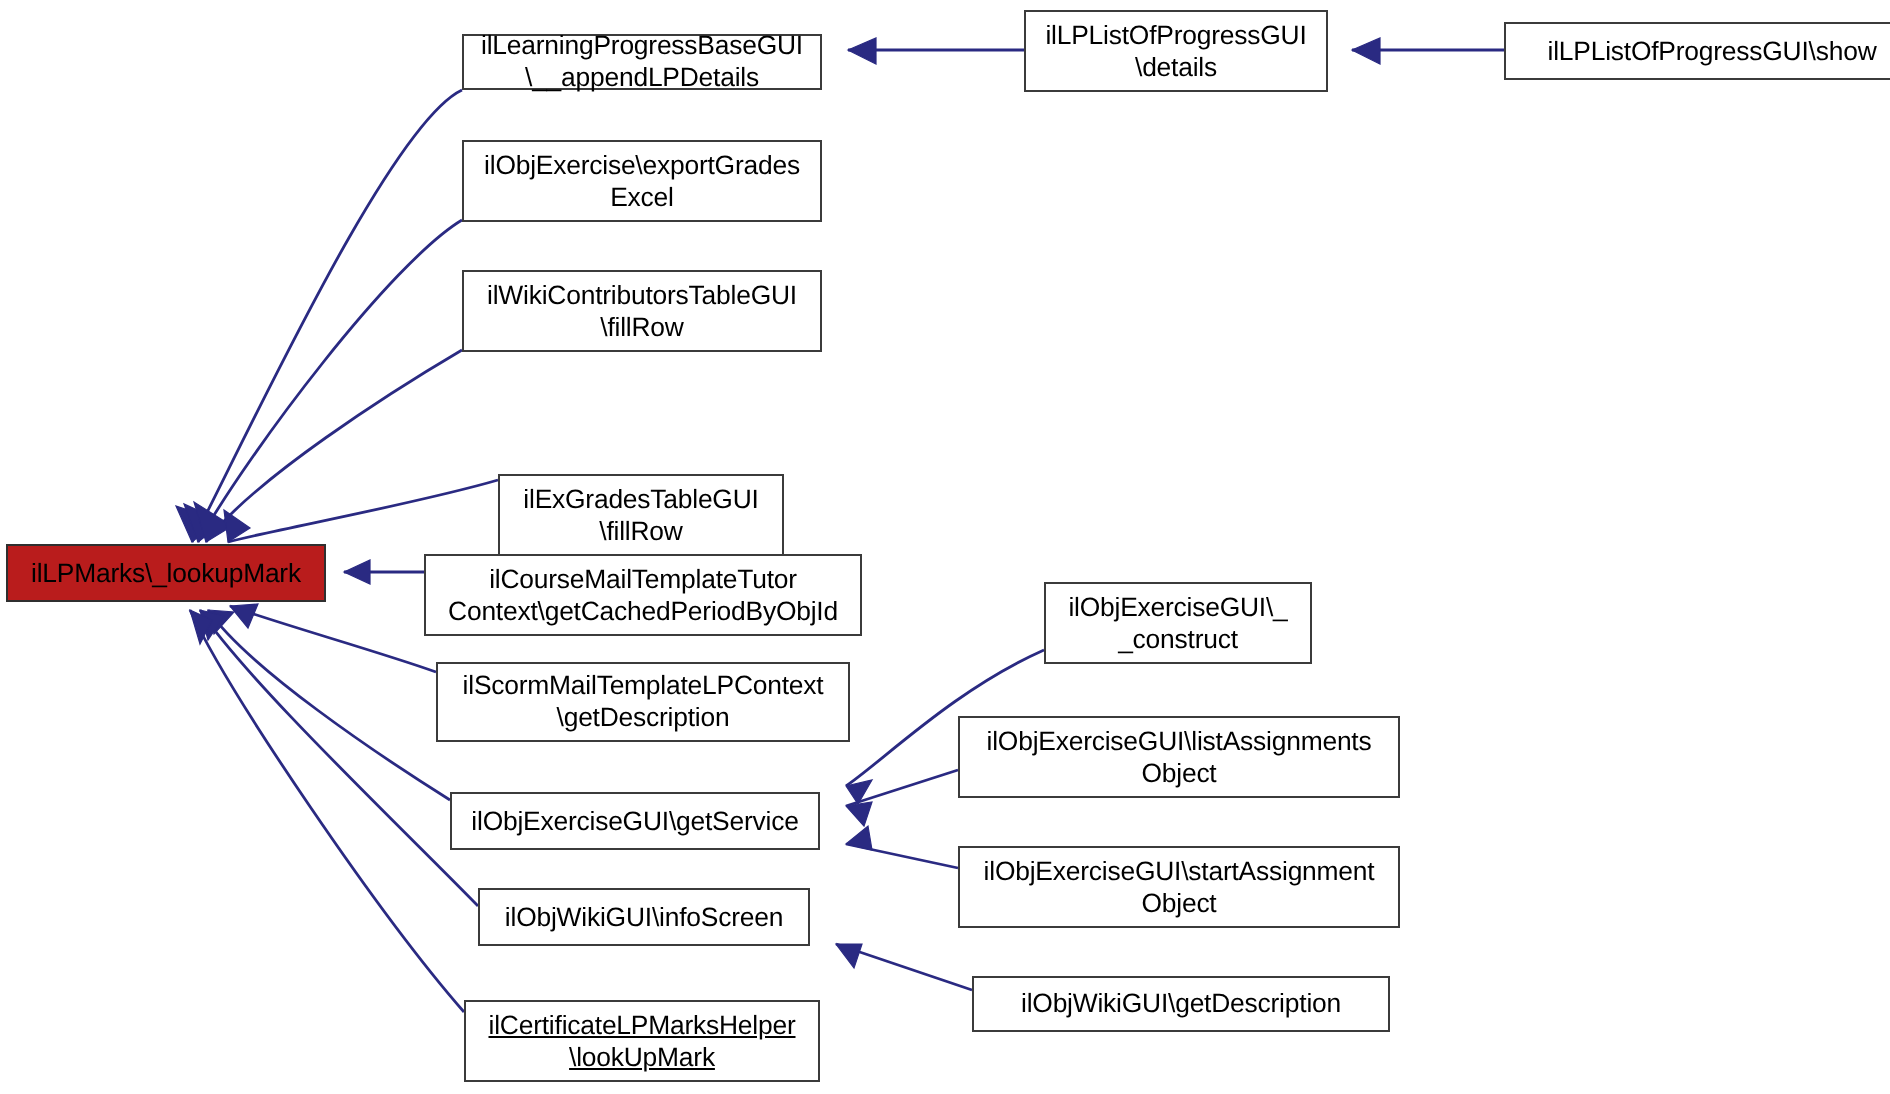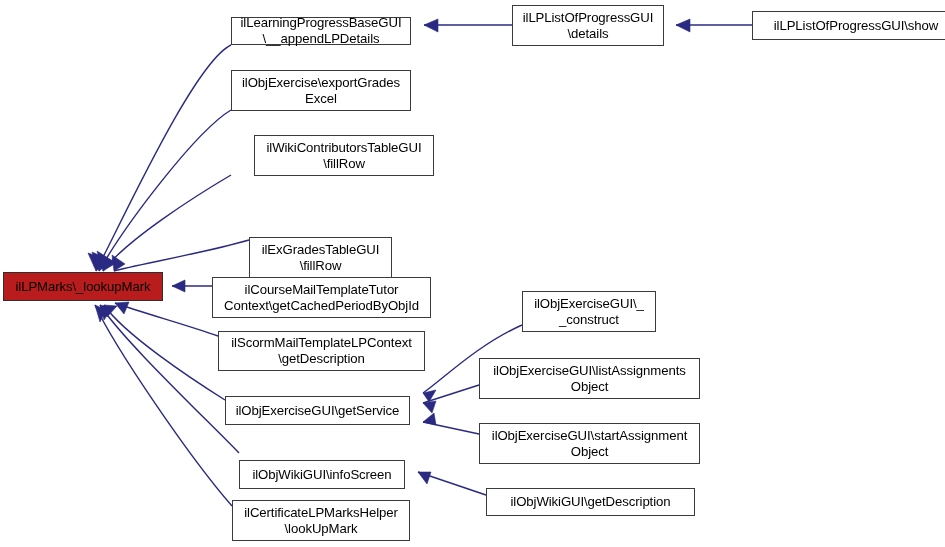--- a/index.html
+++ b/index.html
@@ -88,31 +88,31 @@
       <path class="edge-head" d="M423,422 L436,425 L434,413 Z" fill="#2a2a82"></path>
       <path class="edge-path" d="M486,495 L418,472" stroke="#2a2a82"></path>
       <path class="edge-head" d="M418,472 L431,472 L427,484 Z" fill="#2a2a82"></path>
     </svg>
   <div id="node-layer">
       <div class="node-box highlight" style="left: 3px; top: 272px; width: 160px; height: 29px;">ilLPMarks\_lookupMark</div>
       <div class="node-box" style="left: 231px; top: 5px; width: 180px; height: 28px; margin-top: 12px;">ilLearningProgressBaseGUI
 \__appendLPDetails</div>
       <div class="node-box" style="left: 231px; top: 70px; width: 180px; height: 41px;">ilObjExercise\exportGrades
 Excel</div>
-      <div class="node-box" style="left: 231px; top: 135px; width: 180px; height: 41px; margin-left: 23px;">ilWikiContributorsTableGUI
+      <div class="node-box" style="left: 231px; top: 135px; width: 180px; height: 41px;">ilWikiContributorsTableGUI
 \fillRow</div>
       <div class="node-box" style="left: 249px; top: 200px; width: 143px; height: 41px; margin-top: 37px;">ilExGradesTableGUI
 \fillRow</div>
       <div class="node-box" style="left: 212px; top: 265px; width: 219px; height: 41px; margin-top: 12px;">ilCourseMailTemplateTutor
 Context\getCachedPeriodByObjId</div>
       <div class="node-box" style="left: 218px; top: 331px; width: 207px; height: 40px;">ilScormMailTemplateLPContext
 \getDescription</div>
       <div class="node-box" style="left: 225px; top: 396px; width: 185px; height: 29px;">ilObjExerciseGUI\getService</div>
-      <div class="node-box" style="left: 239px; top: 460px; width: 166px; height: 29px;">ilObjWikiGUI\infoScreen</div>
-      <div class="node-box" style="left: 232px; top: 500px; width: 178px; height: 41px;">ilCertificateLPMarksHelper
+      <div class="node-box" style="left: 239px; top: 444px; width: 166px; height: 29px;">ilObjWikiGUI\infoScreen</div>
+      <div class="node-box" style="left: 232px; top: 500px; width: 178px; height: 41px; text-decoration: underline;">ilCertificateLPMarksHelper
 \lookUpMark</div>
       <div class="node-box" style="left: 512px; top: 5px; width: 152px; height: 41px;">ilLPListOfProgressGUI
 \details</div>
       <div class="node-box" style="left: 752px; top: 11px; width: 208px; height: 29px;">ilLPListOfProgressGUI\show</div>
       <div class="node-box" style="left: 522px; top: 291px; width: 134px; height: 41px;">ilObjExerciseGUI\_
 _construct</div>
       <div class="node-box" style="left: 479px; top: 358px; width: 221px; height: 41px;">ilObjExerciseGUI\listAssignments
 Object</div>
       <div class="node-box" style="left: 479px; top: 423px; width: 221px; height: 41px;">ilObjExerciseGUI\startAssignment
 Object</div>

